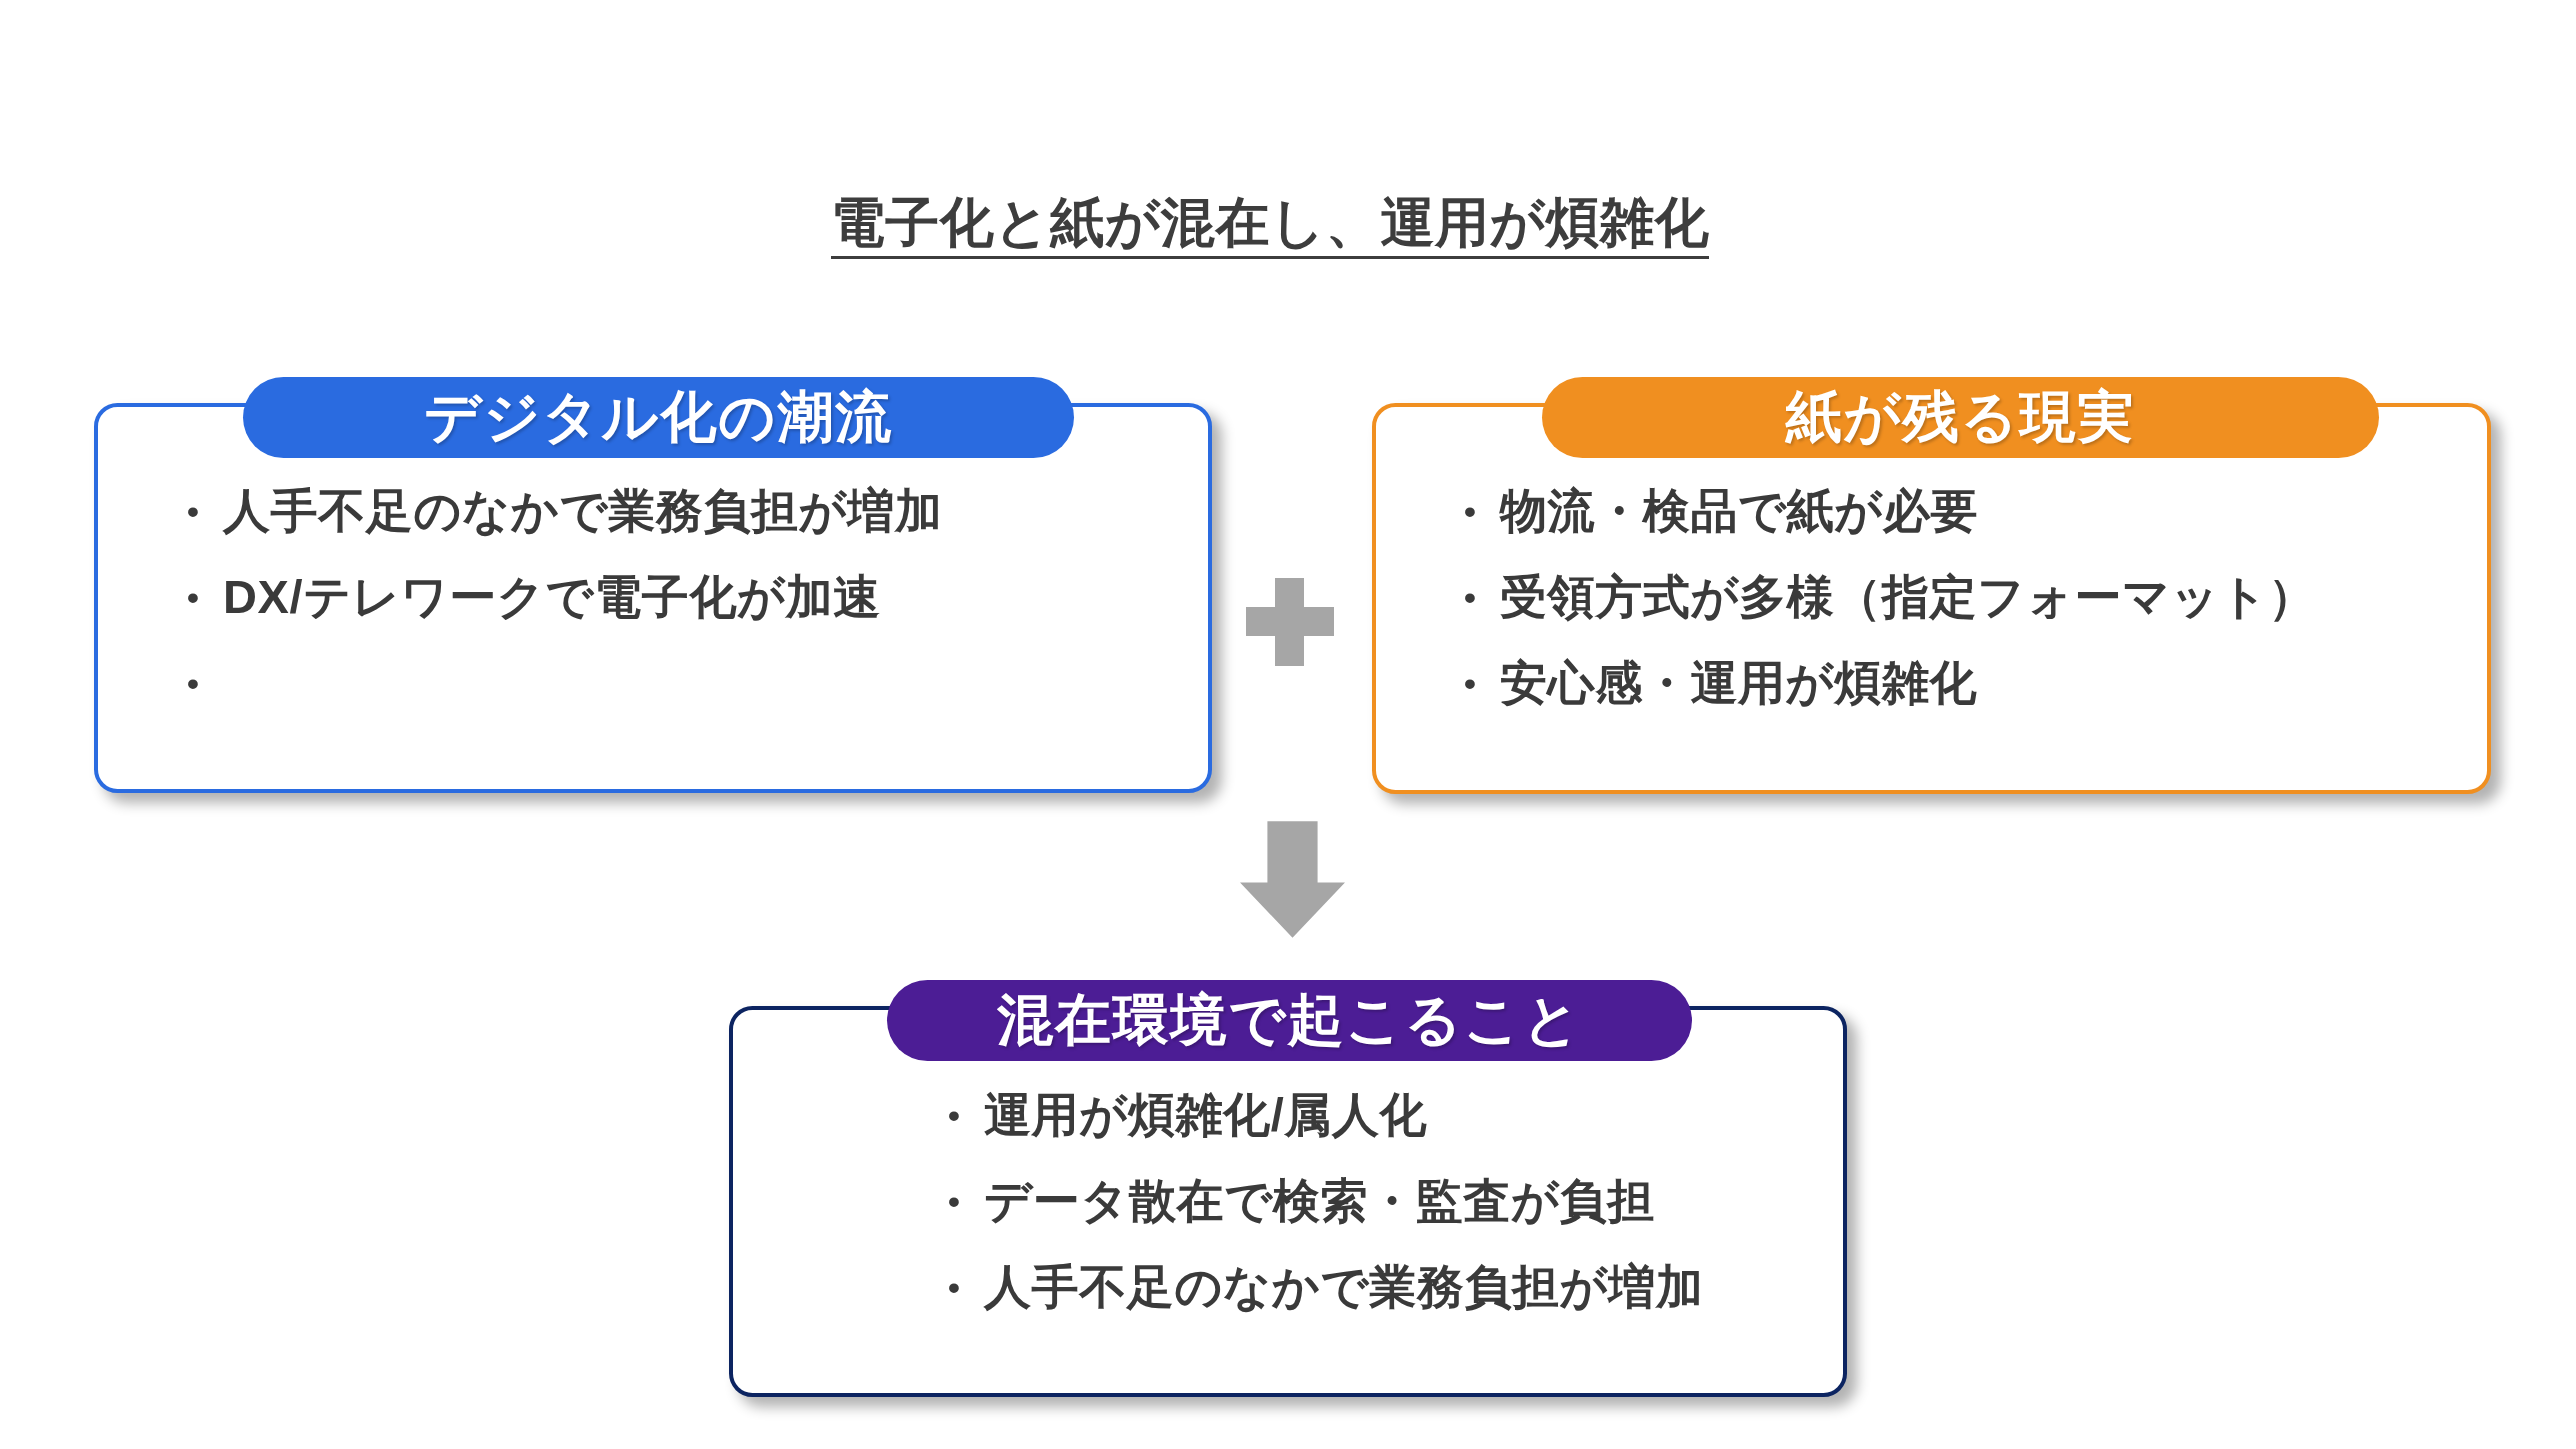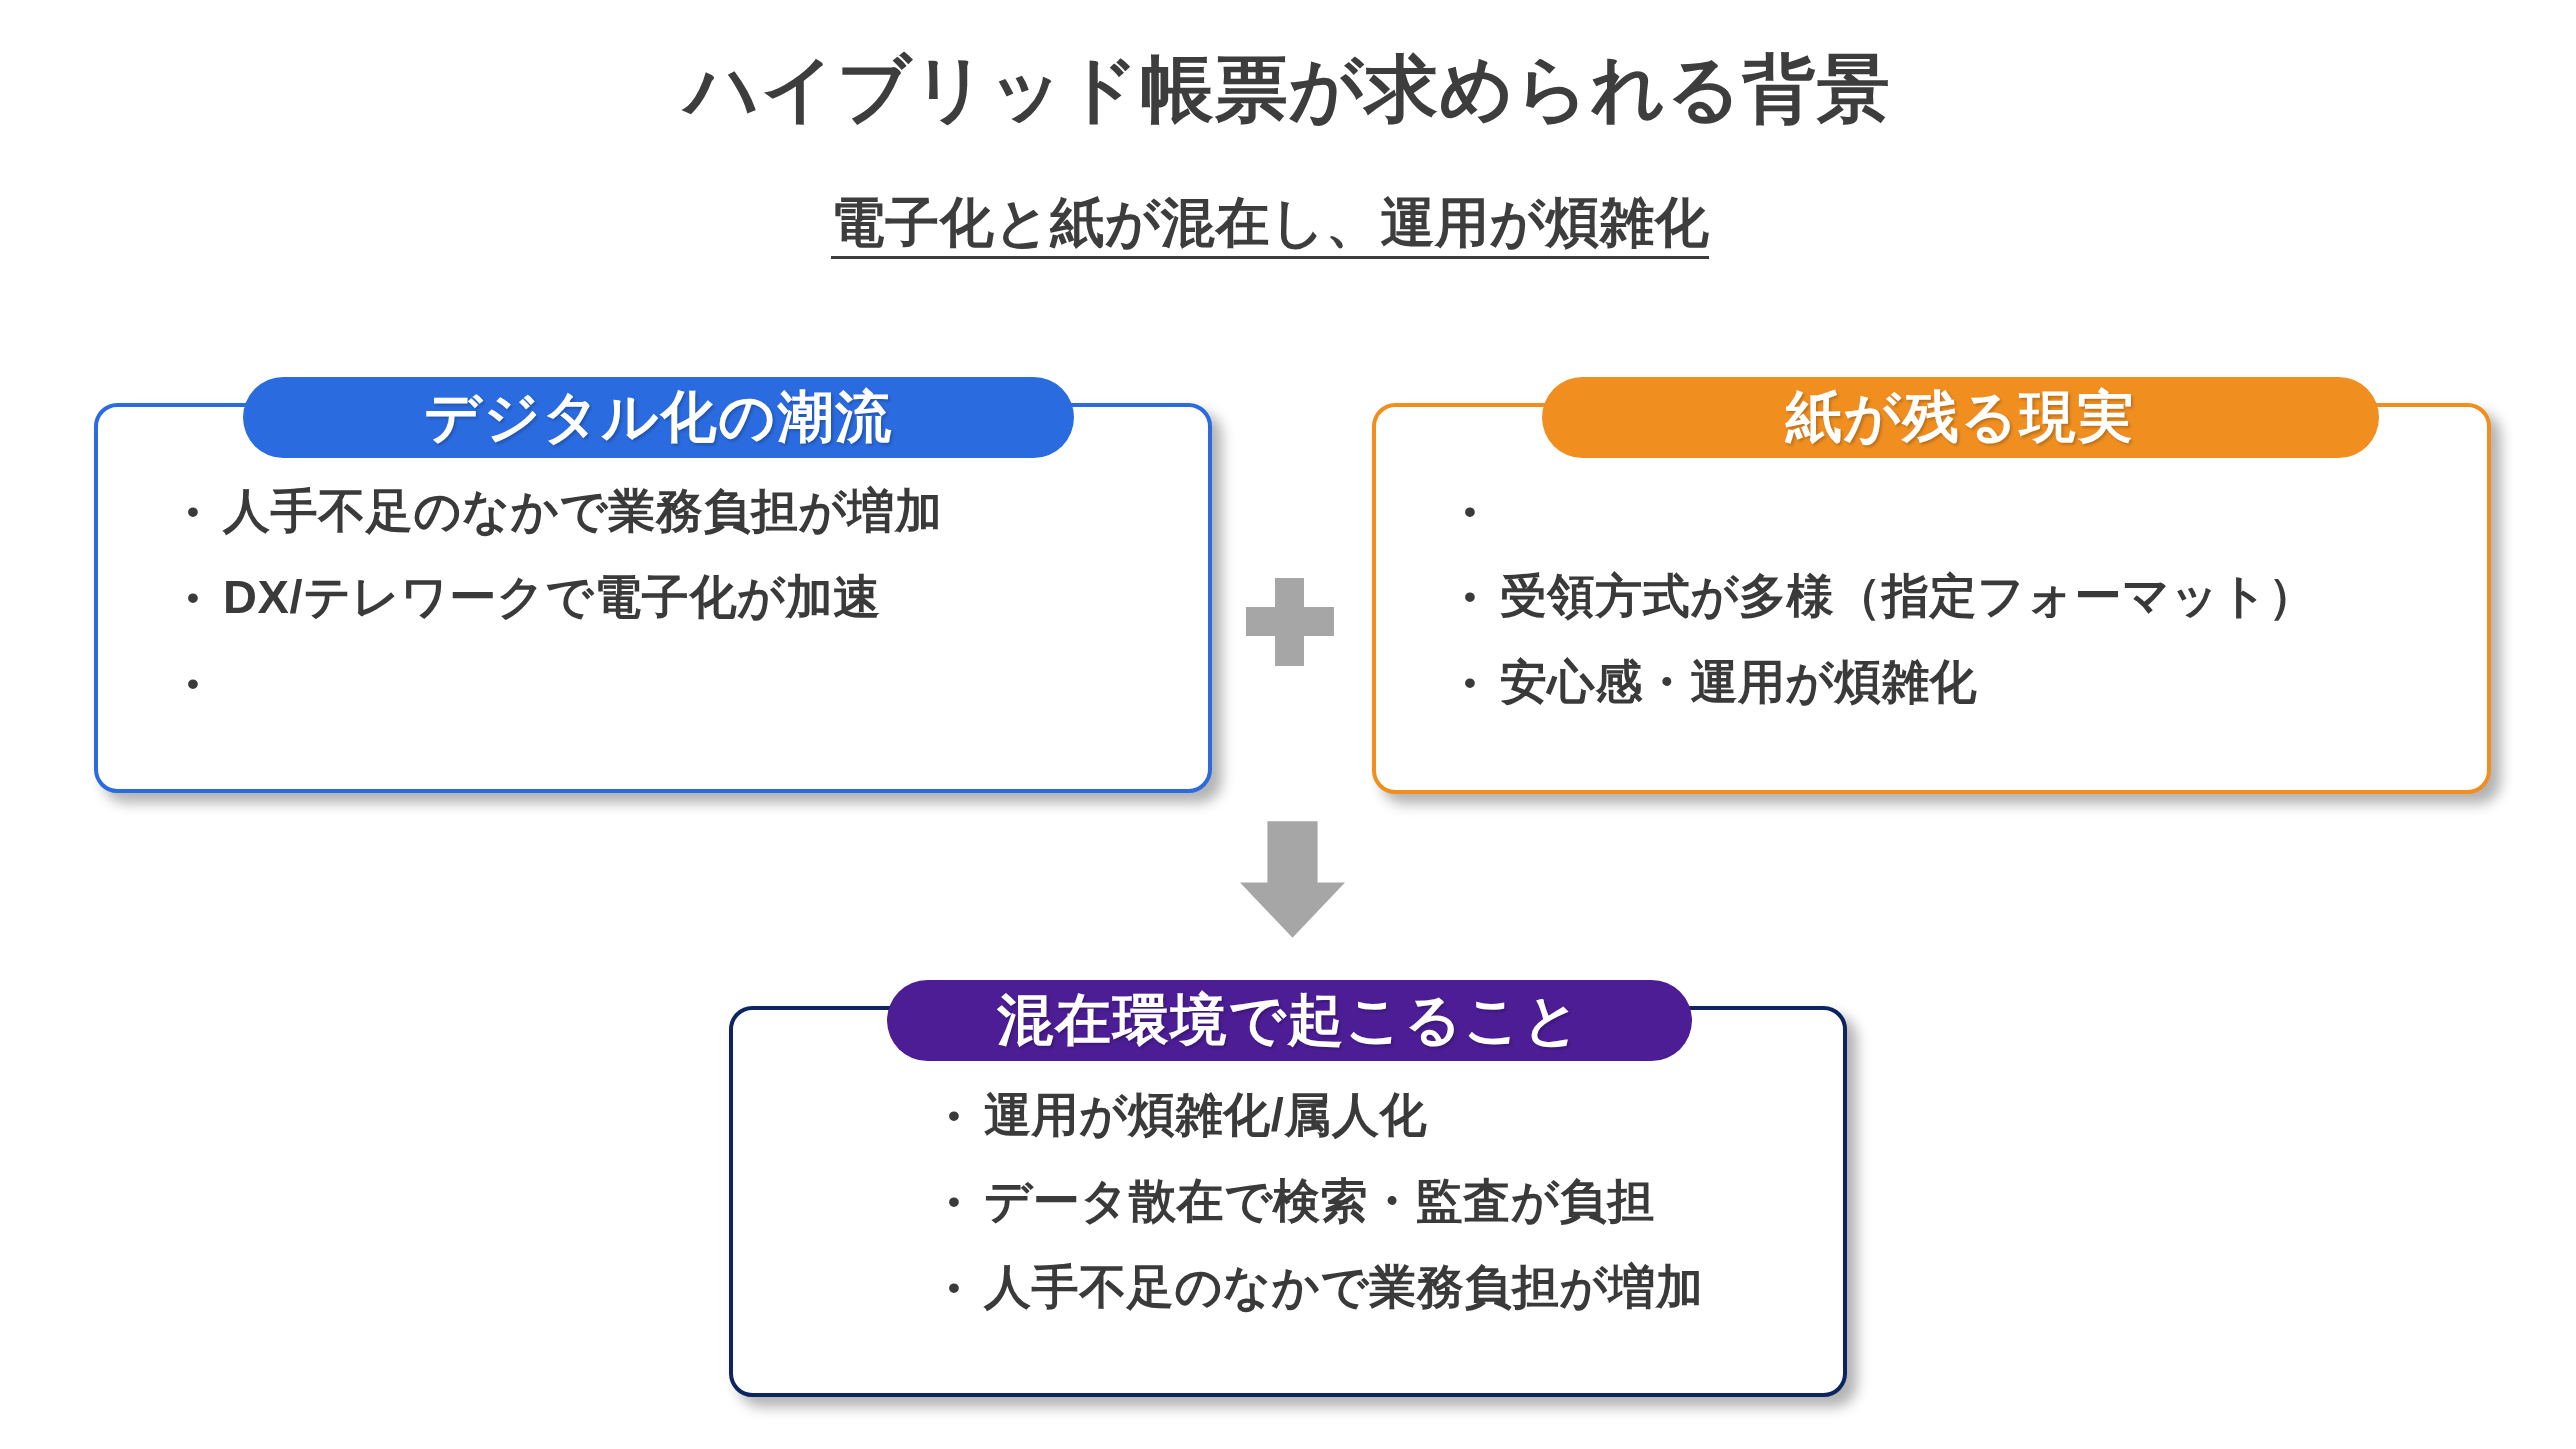--- a/index.html
+++ b/index.html
@@ -155,21 +155,20 @@
     height: 117px;
     z-index: 6;
   }
   #arrow-connector svg { display: block; width: 105px; height: 117px; }
 </style>
 </head>
 <body>
 
 <div id="slide">
 
-  <div class="slide-title">ハイブリッド帳票が求められる背景</div>
 
   <div class="slide-subtitle-wrap">
     <span class="slide-subtitle">電子化と紙が混在し、運用が煩雑化</span>
   </div>
 
   <div class="card blue" id="card-digital"></div>
   <div class="pill blue" id="pill-digital">デジタル化の潮流</div>
   <ul class="bullets" id="bullets-digital">
     <li>
       <span class="bullet-dot">•</span>
@@ -182,20 +181,21 @@
     <li>
       <span class="bullet-dot">•</span>
     </li>
   </ul>
 
   <div class="card orange" id="card-paper"></div>
   <div class="pill orange" id="pill-paper">紙が残る現実</div>
   <ul class="bullets" id="bullets-paper">
     <li>
       <span class="bullet-dot">•</span>
+      <span class="bullet-text">物流・検品で紙が必要</span>
     </li>
     <li>
       <span class="bullet-dot">•</span>
       <span class="bullet-text">受領方式が多様（指定フォーマット）</span>
     </li>
     <li>
       <span class="bullet-dot">•</span>
       <span class="bullet-text">安心感・運用が煩雑化</span>
     </li>
   </ul>

